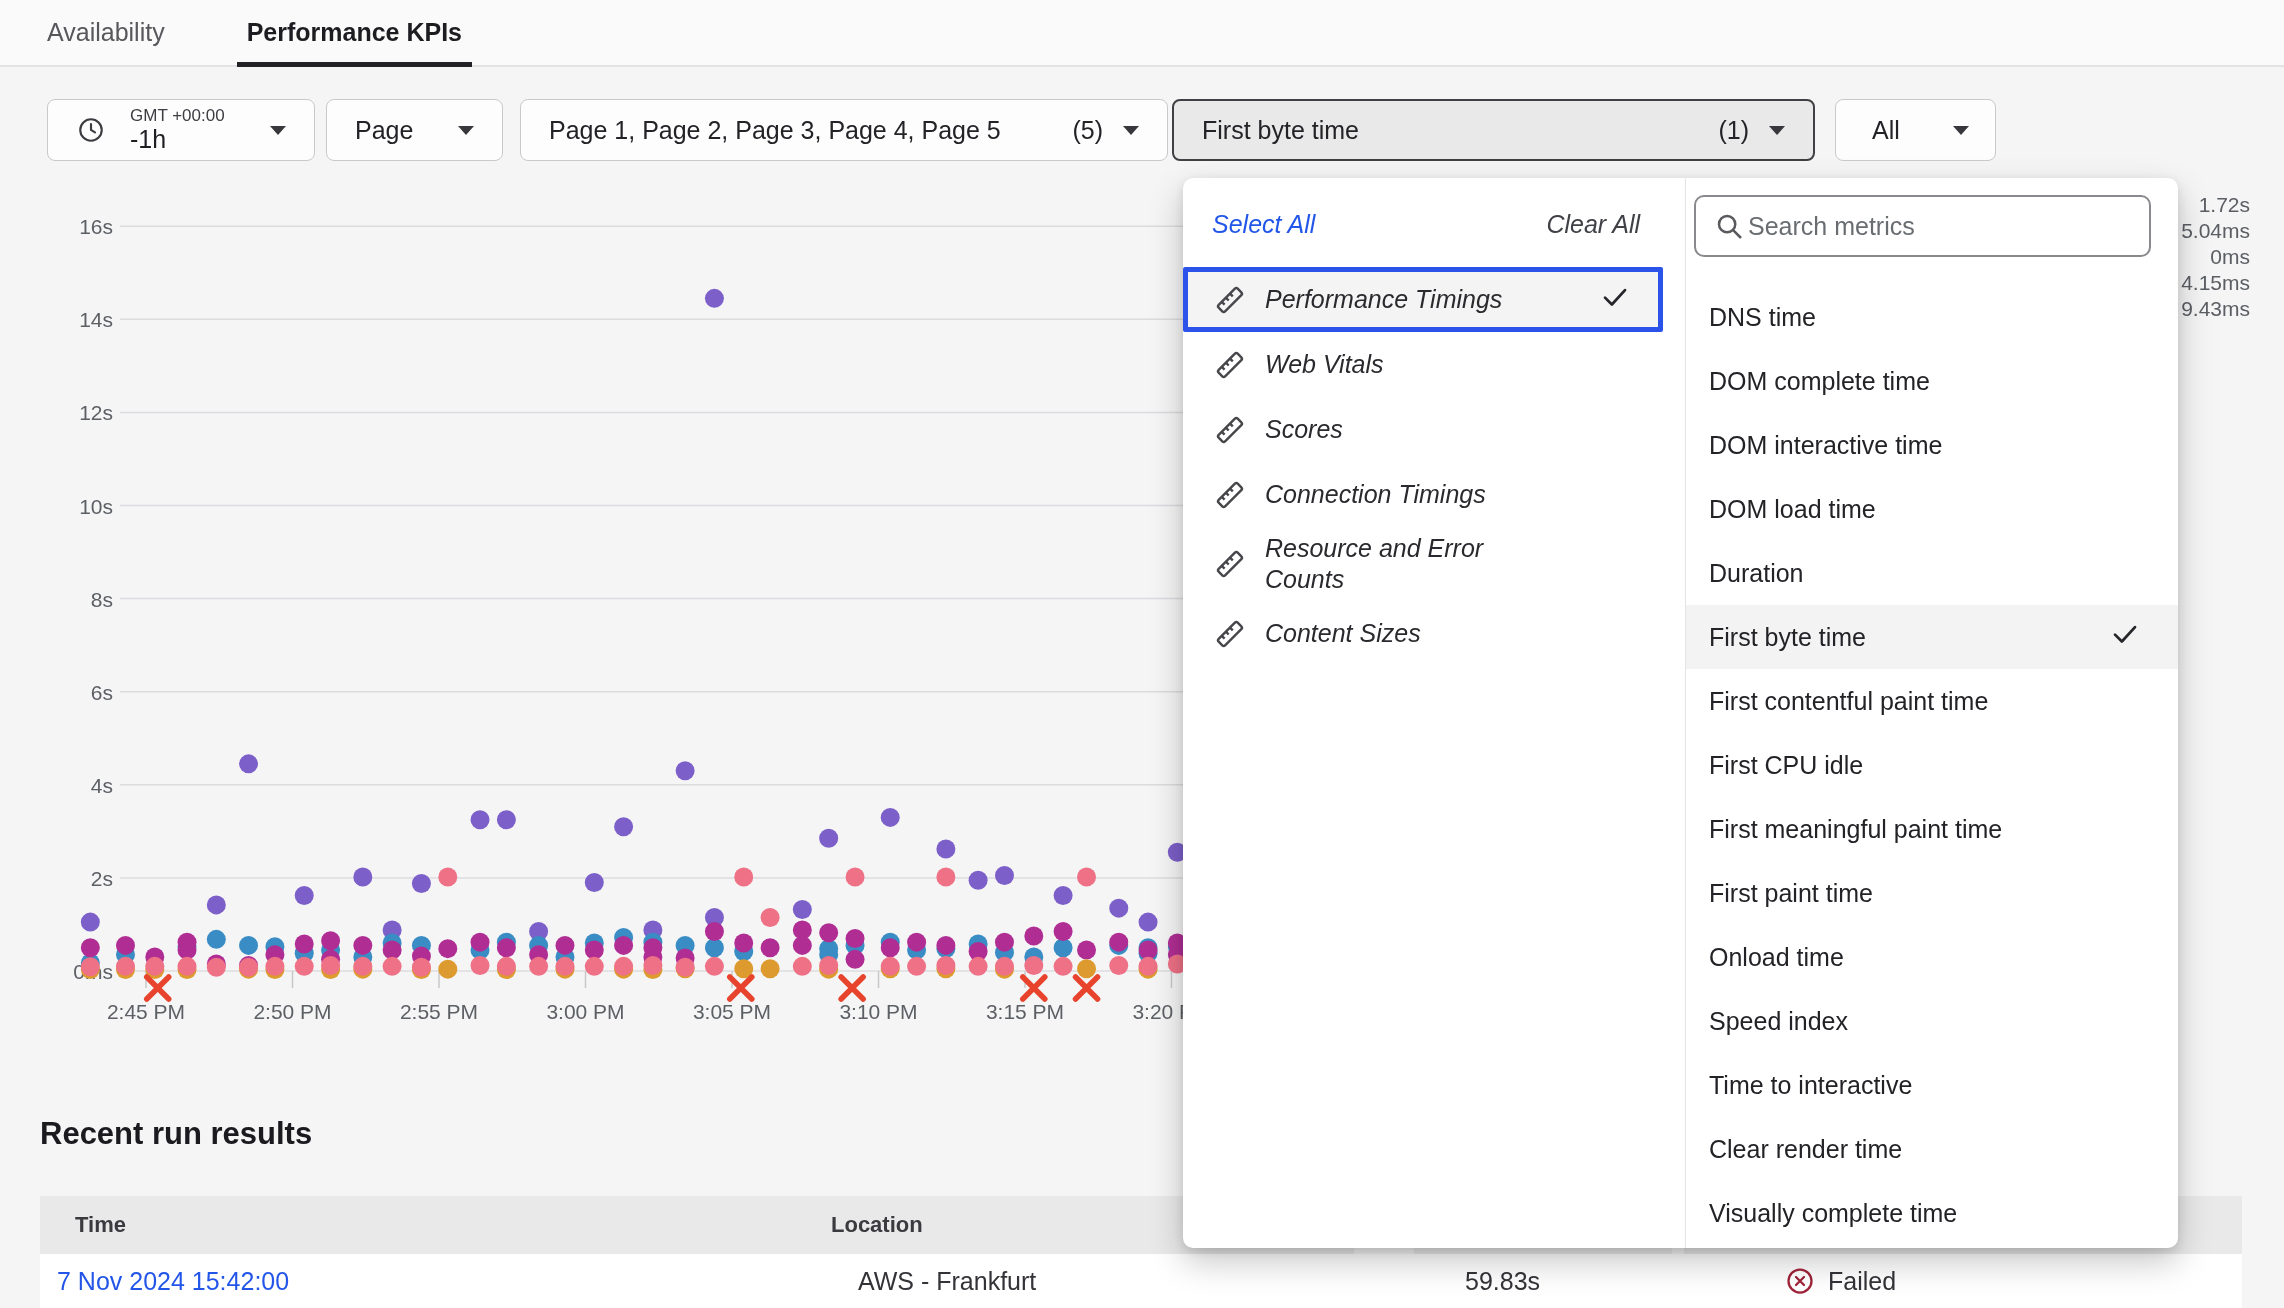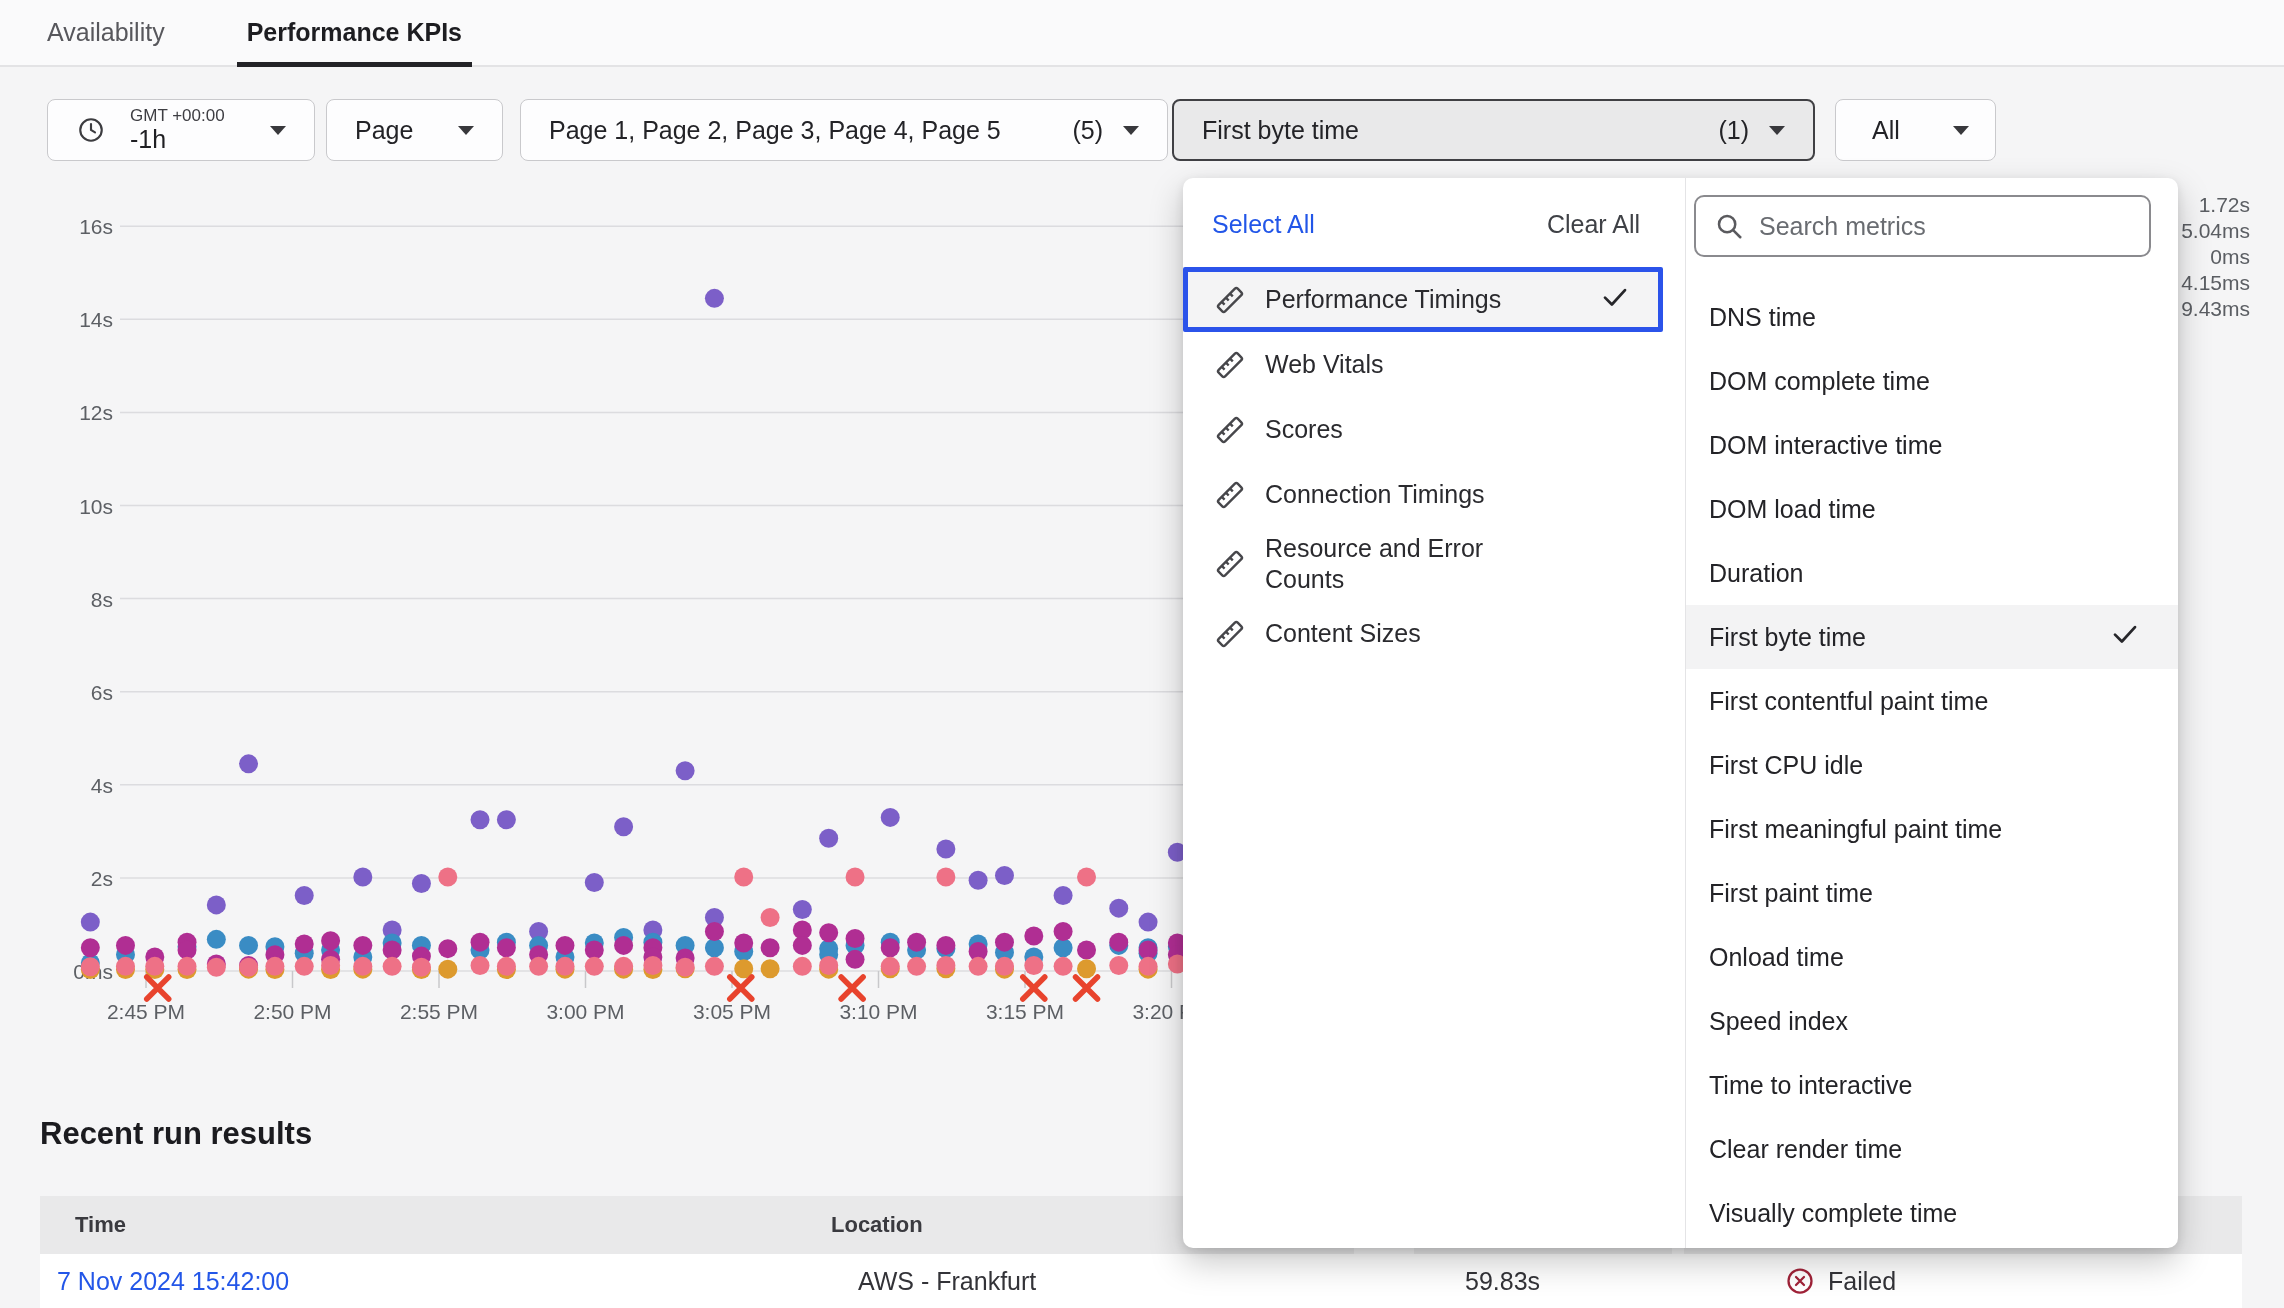--- a/index.html
+++ b/index.html
@@ -47,35 +47,35 @@
   .td { top:1254px; height:54px; font-size:25px; color:#333338; background:#ffffff; }
   .row-bg { position:absolute; left:40px; top:1254px; width:2202px; height:54px; background:#ffffff; z-index:4; }
   .link { color:#2356e8; cursor:pointer; }
   .status-cell { gap:13px; }
   
   .panel {
     position:absolute; left:1183px; top:178px; width:995px; height:1070px;
     background:#ffffff; border-radius:10px; z-index:60;
     box-shadow:0 14px 34px rgba(0,0,0,0.22), 0 3px 10px rgba(0,0,0,0.10);
   }
-  .pane-left { position:absolute; left:0; top:0; bottom:0; width:502px; }
+  .pane-left { position:absolute; left:0; top:0; bottom:0; width:502px;font-style:italic; }
   .pane-right { position:absolute; left:502px; top:0; bottom:0; right:0; border-left:1px solid #e4e4e6; border-radius:0 10px 10px 0; }
   .panel-head { display:flex; justify-content:space-between; align-items:center; padding:32px 45px 0 29px; }
   .select-all { color:#2256e8; font-size:25px; font-weight:500; cursor:pointer; }
   .clear-all { color:#3f4146; font-size:25px; cursor:pointer; }
   .cat-list { margin-top:28px; }
   .cat-item { min-height:65px; display:flex; align-items:center; gap:18px; padding:6px 28px 6px 30px; font-size:25px; color:#2a2a2e; cursor:pointer; }
   .cat-item .cat-label { max-width:250px; line-height:1.25; }
   .cat-item.selected { border:5px solid #2b53ea; background:#f4f4f5; margin-right:22px; padding-left:25px; border-radius:2px; }
   .cat-item .check { margin-left:auto; }
   .cat-icon { flex:none; display:flex; }
   .search {
     position:absolute; left:8px; top:17px; width:457px; height:62px;
     border:2px solid #8a8a8e; border-radius:10px;
-    display:flex; align-items:center; padding:0 18px; gap:15px; background:#fff;
+    display:flex; align-items:center; padding:0 18px; gap:4px; background:#fff;
   }
   .search input { border:none; outline:none; font-size:25px; width:100%; font-family:"Liberation Sans",sans-serif; color:#232327; background:transparent; }
   .search input::placeholder { color:#696c71; }
   .metric-list { position:absolute; top:107px; left:0; right:0; }
   .metric-item { height:64px; display:flex; align-items:center; padding:0 38px 0 23px; font-size:25px; color:#232327; cursor:pointer; }
   .metric-item.selected { background:#f3f3f4; }
   .metric-item .check { margin-left:auto; }
 </style>
 </head>
 <body>

